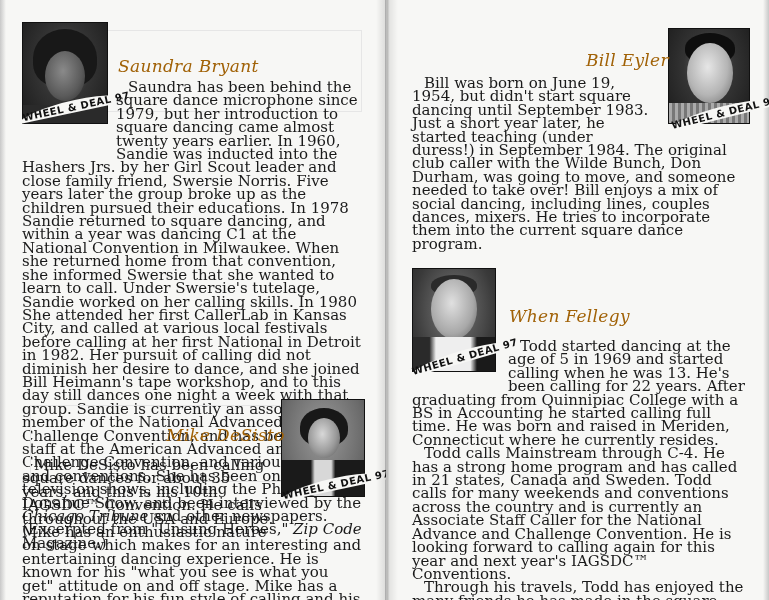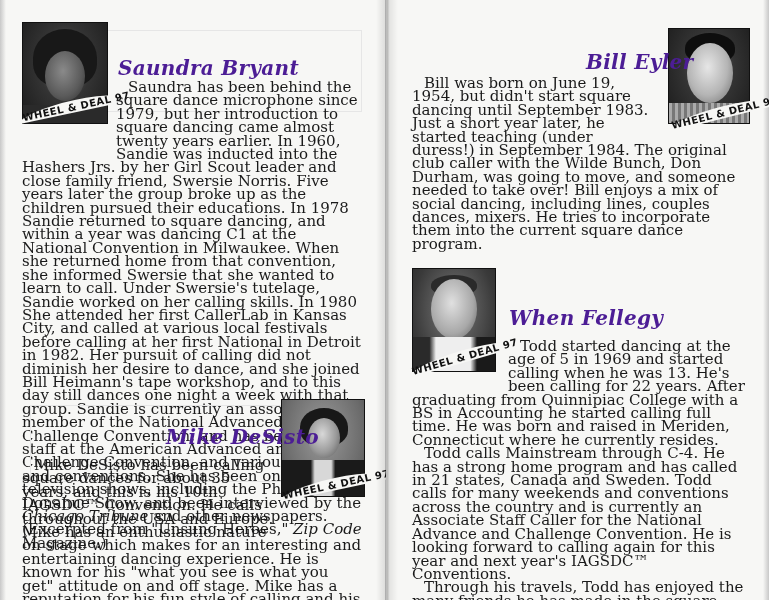--- a/index.html
+++ b/index.html
@@ -57,22 +57,22 @@
     font-weight: bold; font-size: 10px; letter-spacing: 0.5px;
     color: #111;
     background: #f7f7f5;
     padding: 1px 4px 0 4px;
     border-radius: 50% 50% 0 0 / 100% 100% 0 0;
     transform-origin: left bottom;
   }
   .name {
     position: absolute;
     font-family: "DejaVu Serif", serif;
-    font-weight: bold; font-size: 20px; font-style: italic;
-    letter-spacing: 0.3px; color: #4c1d95;
+    font-weight: normal; font-size: 17px; font-style: italic;
+    letter-spacing: 0.3px; color: #a16207;
   }
   .bio {
     position: absolute;
     font-size: 15px; line-height: 13.4px;
     text-align: left;
   }
   .bio p { margin: 0; text-indent: 12px; }
   .bio .wrap { float: left; }
   .bio .wrapr { float: right; }
   em { font-style: italic; }

